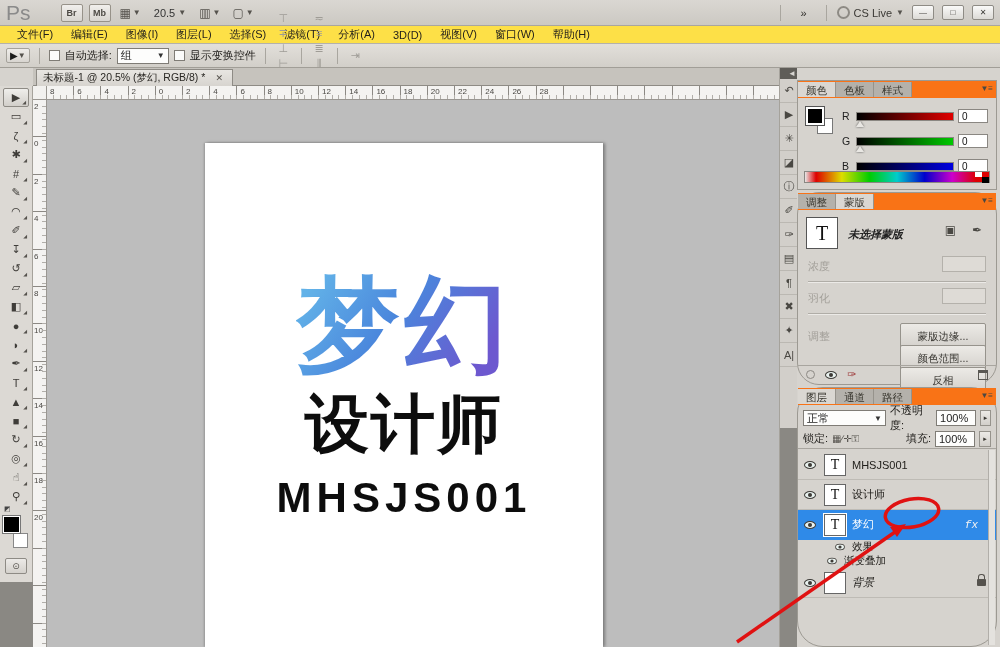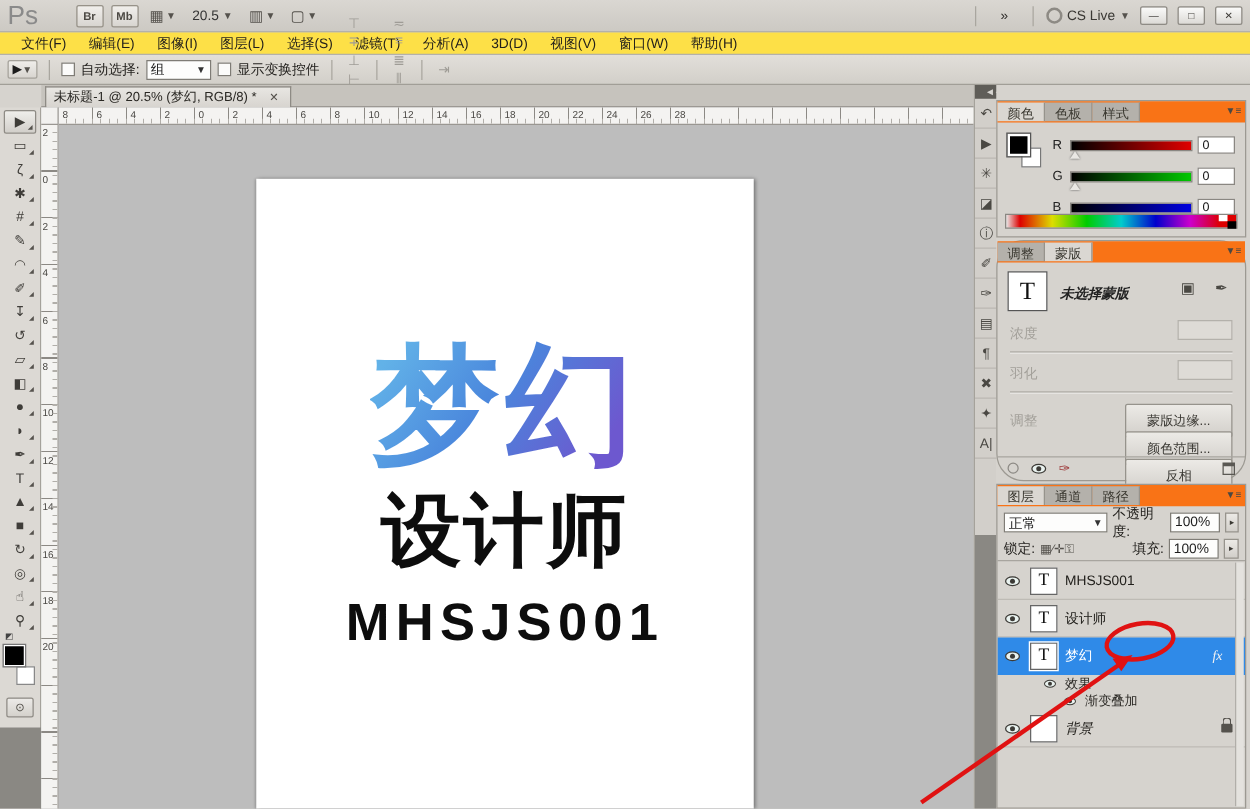--- a/index.html
+++ b/index.html
@@ -110,38 +110,38 @@
   .mk-box { position:absolute; right:10px; width:44px; height:16px; border:1px solid #b4b1ab; background:#dedbd6; }
   .mk-slider { position:absolute; left:10px; right:10px; height:1px; background:#b0ada7; box-shadow:0 1px 0 #eceae7; }
   .mk-btn { position:absolute; right:10px; width:86px; height:27px; border:1px solid #96938c; border-radius:2px; background:linear-gradient(#eceae6,#d2cfca); font-size:10.5px; color:#3a3833; display:flex; align-items:center; justify-content:center; }
   #mk-bottom { position:absolute; left:0; right:0; bottom:2px; height:18px; border-top:1px solid #a8a59f; display:flex; align-items:center; gap:10px; padding:0 8px; }
   .eye { width:12px; height:8px; border:1px solid #3c3a36; border-radius:50%; position:relative; display:inline-block; background:#e9f2ef; }
   .eye::after { content:""; position:absolute; left:3px; top:1px; width:4px; height:4px; background:#3c3a36; border-radius:50%; }
   .trash { width:10px; height:10px; border:1px solid #5a5853; border-top:3px solid #5a5853; margin-left:auto; }
   .mk-circ { width:9px; height:9px; border:1px solid #8c8984; border-radius:50%; }
 
   
-  #layers-panel { top:319px; bottom:0; }
+  #layers-panel { top:319px; bottom:0;border-radius:26px; }
   #ly-controls1 { position:absolute; left:0; right:0; top:19px; height:22px; display:flex; align-items:center; padding:0 5px; gap:4px; }
   #ly-controls2 { position:absolute; left:0; right:0; top:41px; height:20px; display:flex; align-items:center; padding:0 5px; gap:4px; border-bottom:1px solid #a8a59f; }
   .spin-btn { width:12px; height:16px; border:1px solid #96938c; background:linear-gradient(#eceae6,#d2cfca); font-size:7px; display:flex; align-items:center; justify-content:center; color:#3a3833; }
   .lock-ic { font-size:10px; color:#55524d; width:13px; text-align:center; }
   #layer-list { position:absolute; left:0; right:0; top:62px; bottom:0; overflow:hidden; }
   .layer-row { position:relative; height:30px; border-bottom:1px solid #bebbb5; display:flex; align-items:center; gap:6px; padding:0 4px; }
   .layer-row.selected { background:#2f8ae8; border-bottom-color:#2f8ae8; }
   .layer-row.selected .lname { color:#fff; }
   .eye-cell { width:16px; display:flex; justify-content:center; }
   .lthumb { width:22px; height:22px; background:#fff; border:1px solid #666; font-family:"Liberation Serif","DejaVu Serif",serif; font-size:14px; display:flex; align-items:center; justify-content:center; color:#111; }
   .layer-row.selected .lthumb { outline:1px solid #fff; }
   .lname { font-size:11px; color:#22201c; }
   .lname.italic { font-style:italic; }
-  .fx-tag { margin-left:auto; font-style:italic; font-size:11px; color:#f2f2f2; font-family:Liberation Serif, serif; }
+  .fx-tag { margin-left:auto; font-style:italic; font-size:11px; color:#f2f2f2; font-family:Liberation Mono, monospace; }
   .fx-dd { font-size:8px; color:#e8e8e8; margin-left:4px; }
   .fx-row { height:14px; display:flex; align-items:center; gap:6px; padding-left:36px; }
-  .fx-row.indent { padding-left:52px; }
+  .fx-row.indent { padding-left:28px; }
   .fx-row .eye { transform:scale(.8); }
   .fx-name { font-size:10.5px; color:#2a2824; }
   .lock-glyph { margin-left:auto; margin-right:6px; width:9px; height:7px; background:#55524d; border-radius:1px; position:relative; }
   .lock-glyph::before { content:""; position:absolute; left:1px; top:-5px; width:5px; height:5px; border:1.5px solid #55524d; border-bottom:none; border-radius:3px 3px 0 0; }
   #ly-scroll { position:absolute; right:1px; top:62px; bottom:1px; width:7px; background:#e4e2de; border-left:1px solid #b1aea9; }
 
   #annotation { position:absolute; left:0; top:0; width:1000px; height:647px; pointer-events:none; z-index:50; }
 </style>
 </head>
 <body>

